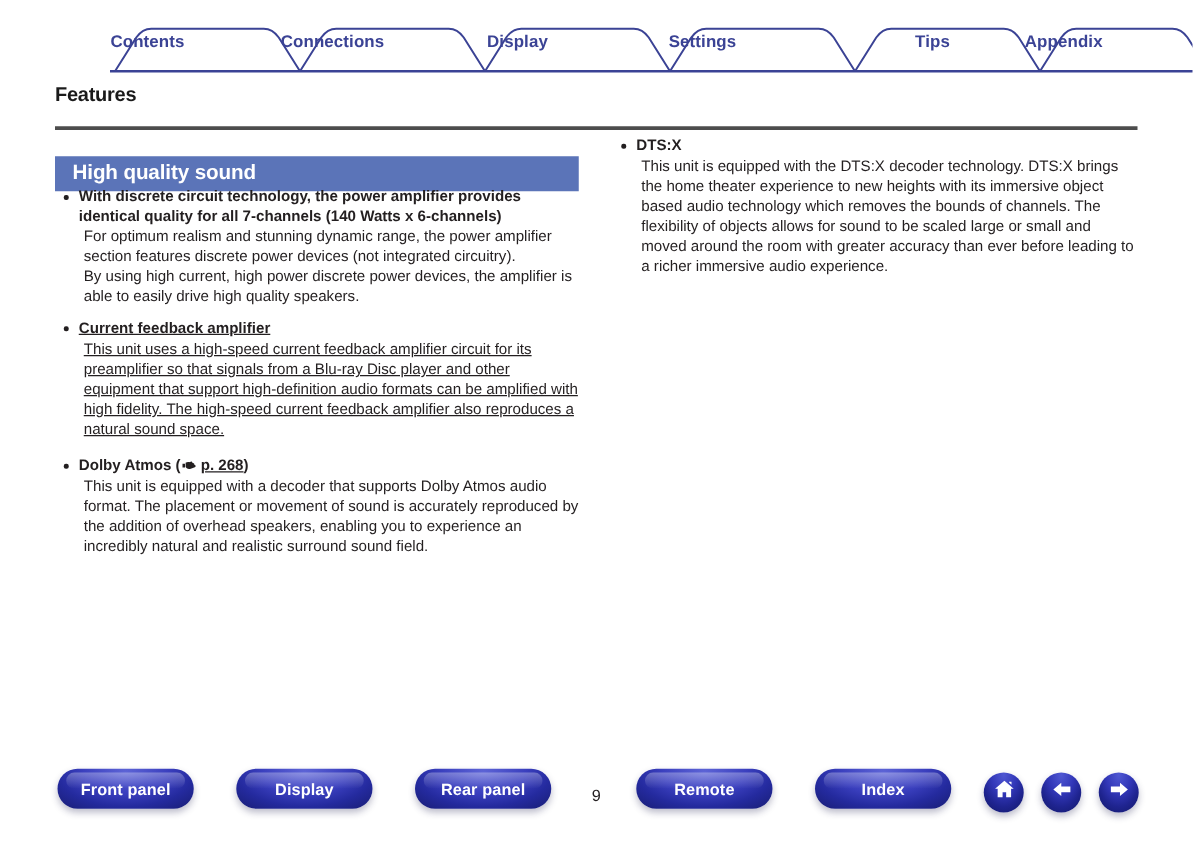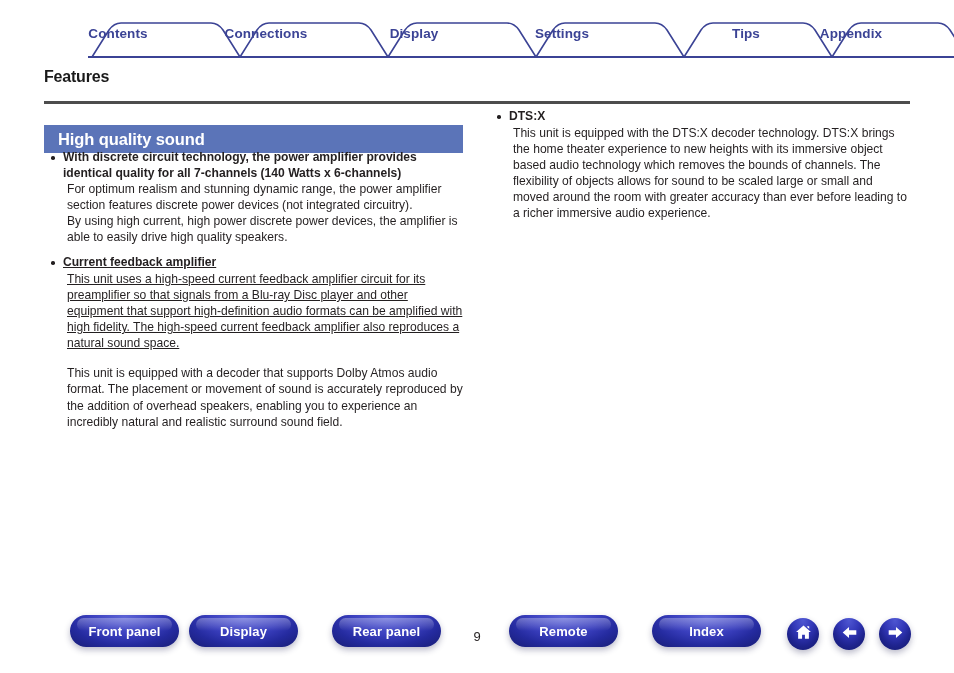--- a/index.html
+++ b/index.html
@@ -155,21 +155,21 @@
     content: "";
     position: absolute;
     left: 7px; right: 7px; top: 3px;
     height: 13px;
     border-radius: 10px;
     background: linear-gradient(to bottom, rgba(255,255,255,0.30), rgba(255,255,255,0));
     pointer-events: none;
   }
   .pill span { position: relative; z-index: 2; }
 
-  .pill-front  { left: 46px; margin-left: 24px;  }
+  .pill-front  { left: 46px;  }
   .pill-disp   { left: 189px; }
   .pill-rear   { left: 332px; }
   .pill-remote { left: 509px; }
   .pill-index  { left: 652px; }
 
   .page-number {
     position: absolute;
     left: 468px;
     top: 14px;
     font-size: 13px;
@@ -243,20 +243,27 @@
     <div class="item-head">
       <span class="bullet"></span>
       <span>Current feedback amplifier</span>
     </div>
     <div class="item-body">
       <p>This unit uses a high-speed current feedback amplifier circuit for its preamplifier so that signals from a Blu-ray Disc player and other equipment that support high-definition audio formats can be amplified with high fidelity. The high-speed current feedback amplifier also reproduces a natural sound space.</p>
     </div>
   </div>
 
   <div class="item" style="margin-top:14px;">
+    <div class="item-head">
+      <span class="bullet"></span>
+      <span>Dolby Atmos (</span><span class="ref"><span class="hand-icon"><svg viewBox="0 0 30 20" width="15" height="11">
+              <path d="M2 7 h4 v6 h-4 z" fill="#231f20"></path>
+              <path d="M7 5.5 c1.5 -1.5 4 -1.8 6 -1.2 l1 .4 c.6 -1.2 2 -1.6 3 -1 .9 .5 1.1 1.5 .8 2.3 1.1 -.5 2.4 -.1 2.9 .9 .3 .6 .2 1.3 -.1 1.8 1 -.2 2 .4 2.3 1.4 .3 1 -.3 2 -1.2 2.4 l-6.5 2.6 c-2.4 .9 -5 .5 -6.8 -1.2 L7 12.2 z" fill="#231f20"></path>
+            </svg></span><span class="ref-page">p. 268</span></span><span>)</span>
+    </div>
     <div class="item-body">
       <p>This unit is equipped with a decoder that supports Dolby Atmos audio format. The placement or movement of sound is accurately reproduced by the addition of overhead speakers, enabling you to experience an incredibly natural and realistic surround sound field.</p>
     </div>
   </div>
 
 </div>
 
 <div class="col col-right">
   <div class="item">
     <div class="item-head">

